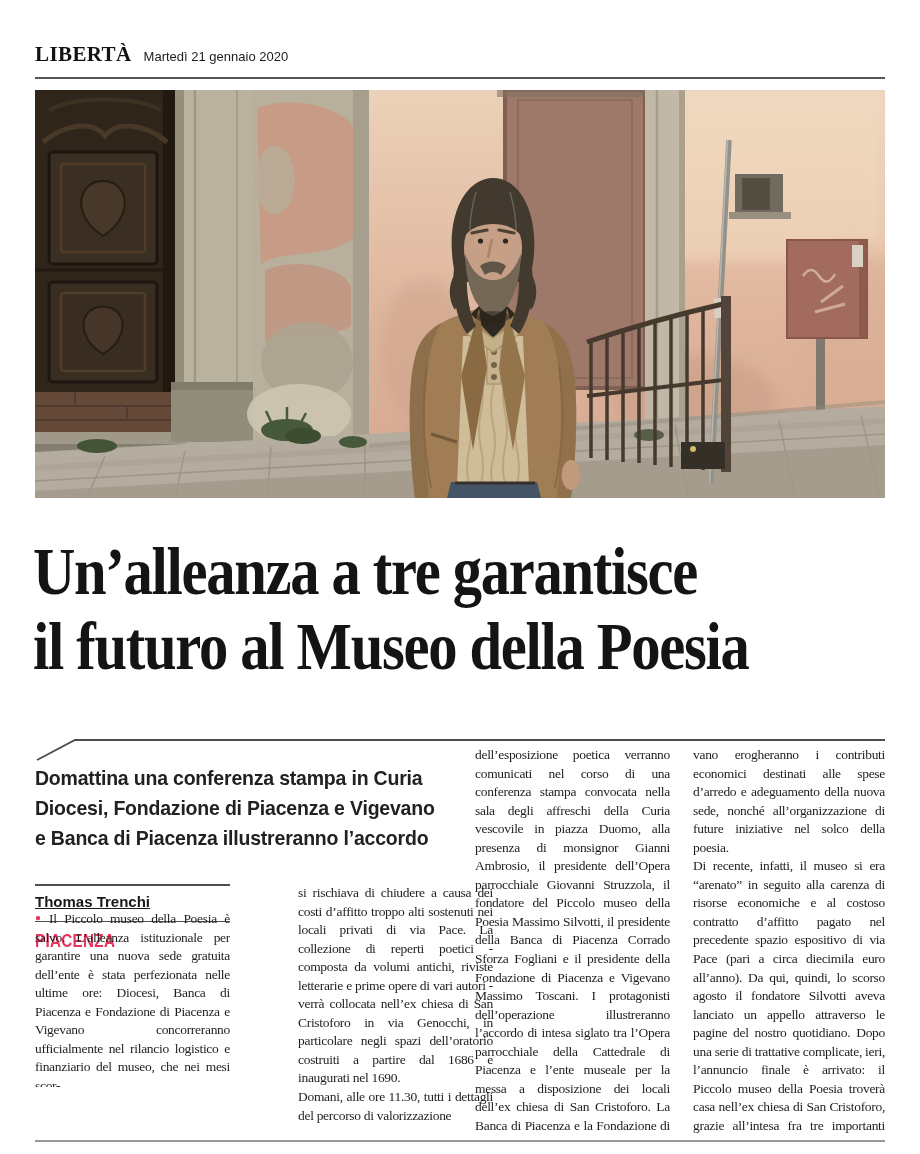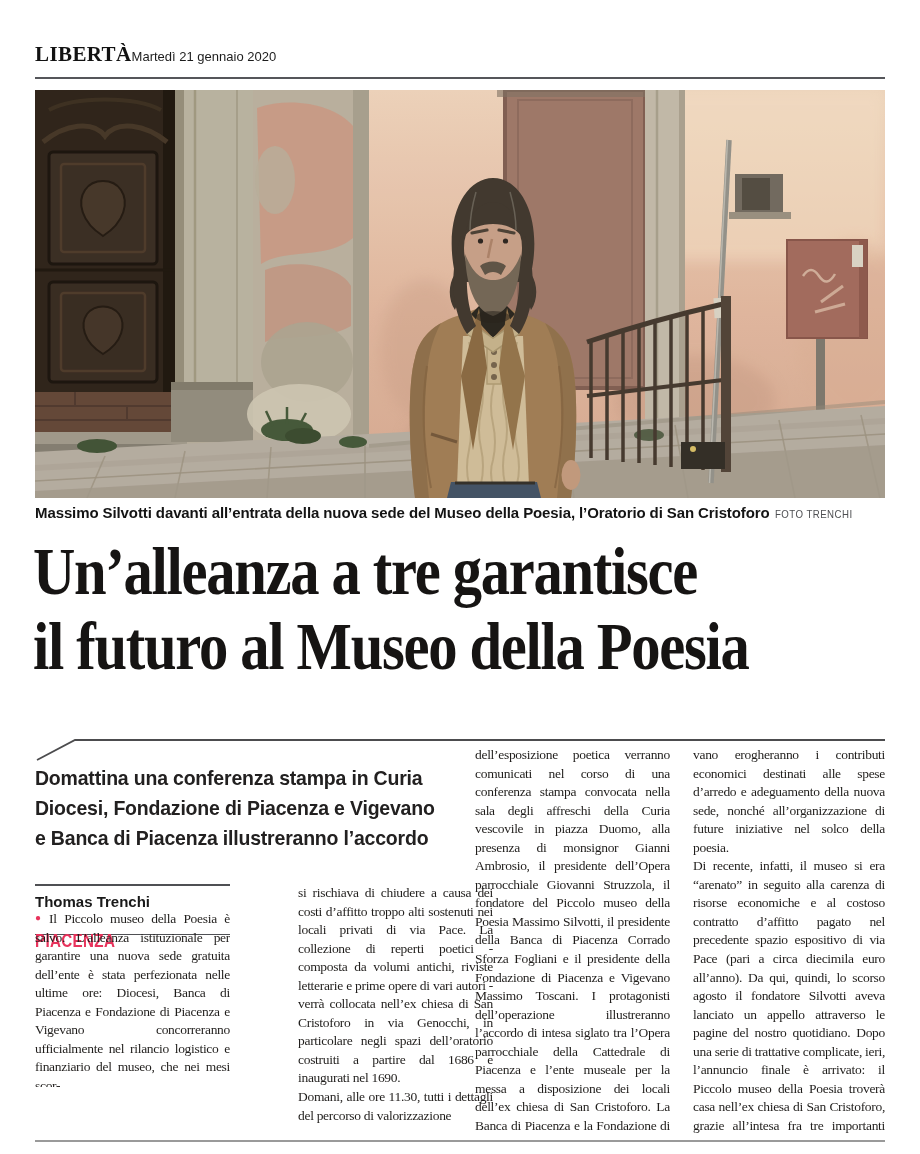--- a/index.html
+++ b/index.html
@@ -1,19 +1,19 @@
 <!DOCTYPE html>
 <html lang="it"><head>
 <meta charset="utf-8">
 <style>
   html,body{margin:0;padding:0;background:#ffffff;}
   .page{position:relative;width:920px;height:1154px;background:#ffffff;overflow:hidden;
         font-family:"Liberation Sans",sans-serif;color:#1d1b19;}
   
-  .masthead{position:absolute;left:35px;top:42px;display:flex;align-items:baseline;}
+  .masthead{position:absolute;left:35px;top:42px;display:flex;align-items:baseline;gap:12px;}
   .masthead .logo{font-family:"Liberation Serif",serif;font-weight:bold;font-size:21px;
                   letter-spacing:.4px;color:#121212;}
   .masthead .date{font-size:13px;color:#1c1c1c;}
   .rule-top{position:absolute;left:35px;right:35px;top:77px;height:2px;background:#55565a;}
   
   .photo-wrap{position:absolute;left:35px;top:90px;width:850px;height:408px;overflow:hidden;background:#d9b49c;}
   .photo-wrap svg{display:block;}
   
   .caption{position:absolute;left:35px;top:504px;width:850px;font-size:15px;font-weight:bold;
            color:#141414;letter-spacing:-.1px;white-space:nowrap;}
@@ -25,21 +25,21 @@
             font-size:67px;line-height:75px;letter-spacing:-1.5px;color:#161413;}
   .headline div{white-space:nowrap;}
   
   .kicker{position:absolute;left:35px;top:736px;width:850px;height:26px;}
   
   .standfirst{position:absolute;left:35px;top:763px;transform:scaleX(.95);transform-origin:left top;
               font-weight:bold;font-size:20.5px;line-height:30px;letter-spacing:-.2px;color:#222020;}
   .standfirst div{white-space:nowrap;}
   
   .byline-block{position:absolute;left:35px;top:884px;width:195px;
-                border-top:2px solid #4f5054;border-bottom:1.5px solid #4f5054;padding:7px 0 23px;}
+                border-top:2px solid #4f5054;border-bottom:1.5px solid #4f5054;padding:7px 0 10px;text-decoration:underline;}
   .byline-name{font-size:15px;font-weight:bold;color:#191919;}
   .dateline{position:absolute;left:35px;top:930px;font-weight:bold;font-size:19px;color:#e8335c;
             transform:scaleX(.8);transform-origin:left top;letter-spacing:.4px;}
   
   .bodycol{position:absolute;width:195px;font-family:"Liberation Serif",serif;font-size:13.5px;
            line-height:18.55px;text-align:justify;color:#201e1c;letter-spacing:-.3px;
            overflow:hidden;hyphens:auto;-webkit-hyphens:auto;}
   #col1{left:35px;top:909px;height:178px;}
   #col2{left:255px;top:884px;height:253px;margin-left:43px;}
   #col3{left:475px;top:746px;height:392px;}
@@ -242,23 +242,20 @@
         <circle cx="445.5" cy="151" r="2.6" fill="#241f1b"></circle>
           <circle cx="470.5" cy="151" r="2.6" fill="#241f1b"></circle>
         <path d="M457,149 C455,157 454,163 453,168" stroke="#a87f66" stroke-width="2.5" fill="none"></path>
         <ellipse cx="458" cy="227" rx="17" ry="6" fill="#1f1c16" opacity="0.55"></ellipse>
       </g>
 
       <rect x="0" y="0" width="850" height="408" fill="#eac89f" opacity="0.05"></rect>
     </svg>
   </div>
 
-  <div class="caption">
-    <span>Massimo Silvotti davanti all’entrata della nuova sede del Museo della Poesia, l’Oratorio di San Cristoforo</span><span class="credit">FOTO TRENCHI</span>
-  </div>
 
   <div class="headline">
     <div>Un’alleanza a tre garantisce</div>
     <div>il futuro al Museo della Poesia</div>
   </div>
 
   <svg class="kicker" viewBox="0 0 850 26" width="850" height="26">
     <path d="M2,24 L40,4 L850,4" stroke="#4c4c4e" stroke-width="1.8" fill="none"></path>
   </svg>
 

